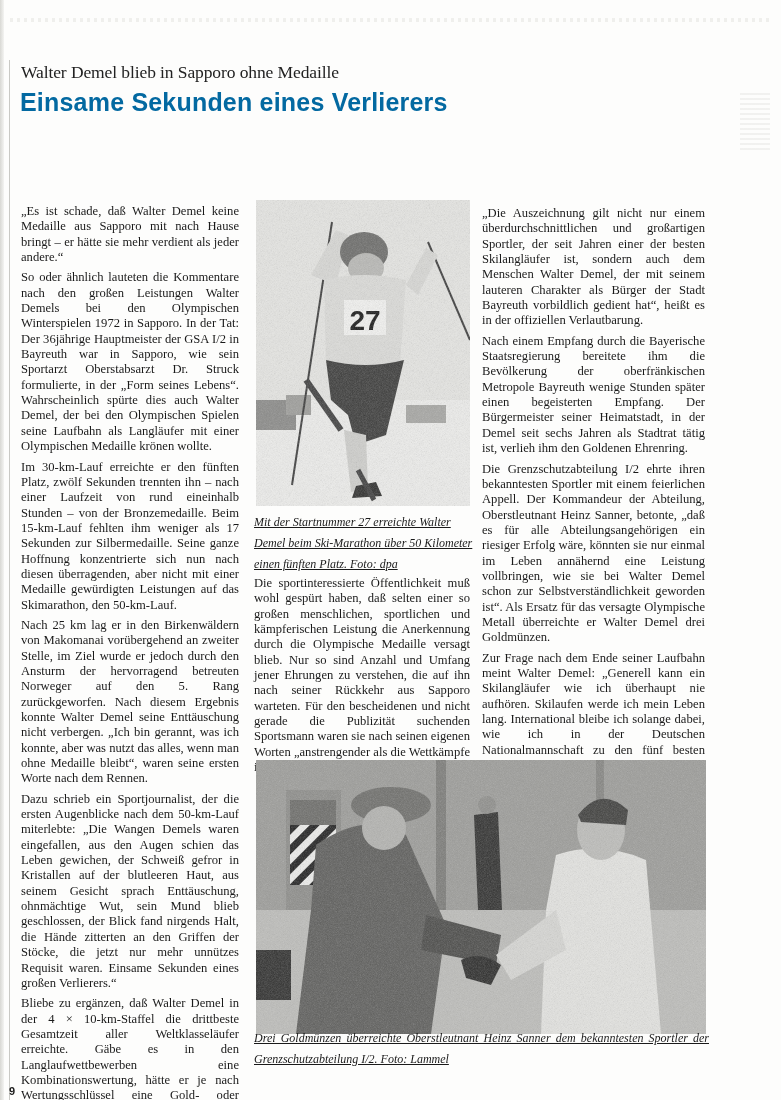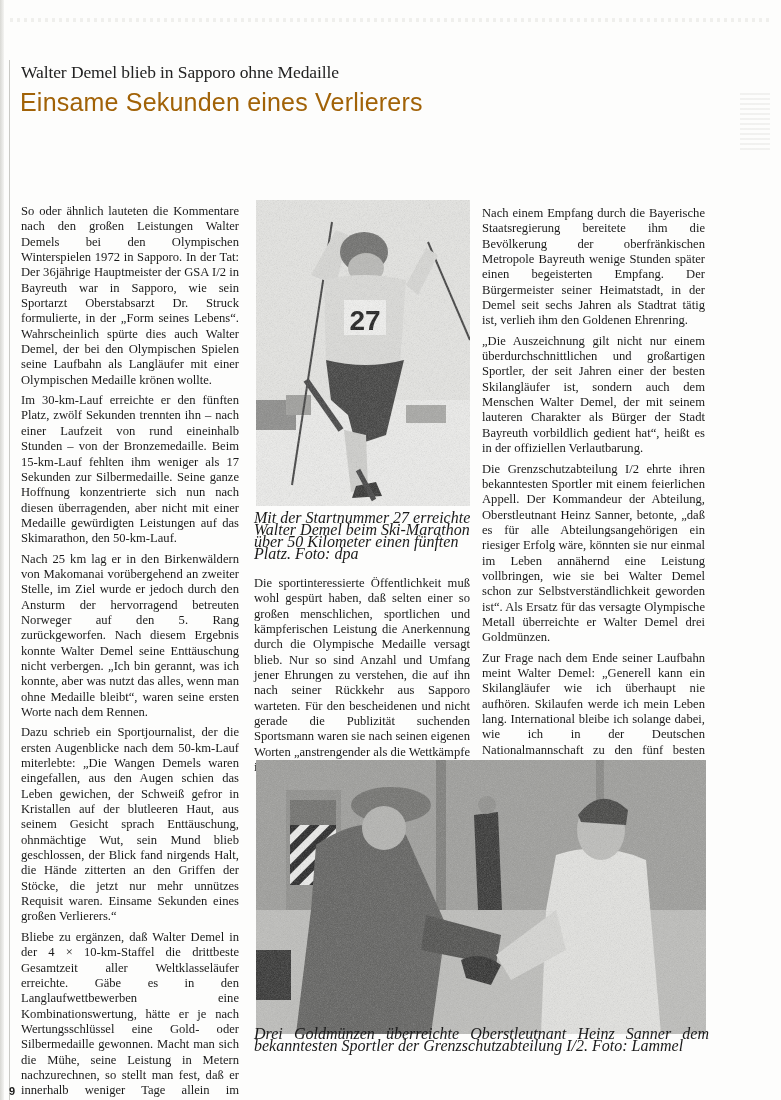--- a/index.html
+++ b/index.html
@@ -28,22 +28,22 @@
     opacity:.7;
   }
   .kicker {
     position:absolute; left:21px; top:62px;
     font-size:17.5px; letter-spacing:-0.1px;
     color:#222;
   }
   .headline {
     position:absolute; left:20px; top:88px;
     font-family:"Liberation Sans", "DejaVu Sans", sans-serif;
-    font-weight:normal; font-size:25px; letter-spacing:0.2px;
-    color:#a16207;
+    font-weight:bold; font-size:25px; letter-spacing:0.2px;
+    color:#0369a1;
   }
   .col {
     position:absolute; font-size:12.6px; line-height:15.35px;
     text-align:justify; hyphens:manual;
   }
   .col p { margin:0 0 5px 0; }
   .col1 { left:21px; top:204px; width:218px; }
   .col2 { left:254px; top:576px; width:216px; }
   .col3 { left:482px; top:206px; width:223px; }
   .byline { font-style:italic; text-align:right; margin-top:2px; }
@@ -52,37 +52,38 @@
     font-family:"Liberation Sans", "DejaVu Sans", sans-serif;
     font-weight:bold; font-size:11px;
   }
   .photo {
     position:absolute; overflow:hidden;
     background:#cfcfcb;
   }
   .photo1 { left:256px; top:200px; width:214px; height:306px; }
   .photo2 { left:256px; top:760px; width:450px; height:274px; }
   .caption {
-    position:absolute; font-style:italic; font-size:16px; line-height:12px;
+    position:absolute; font-style:italic; font-size:12px; line-height:21px;text-decoration:underline;
   }
   .cap1 { left:254px; top:512px; width:220px; }
   .cap2 { left:254px; top:1028px; width:455px; text-align:justify; }
 </style>
 </head>
 <body>
 
 <div class="scan-edge"></div>
 <div class="scan-top"></div>
 <div class="left-rule"></div>
 <div class="right-noise"></div>
 
 <div class="kicker">Walter Demel blieb in Sapporo ohne Medaille</div>
 <h1 class="headline" style="margin:0">Einsame Sekunden eines Verlierers</h1>
 
 <div class="col col1">
+  <p>„Es ist schade, daß Walter Demel keine Medaille aus Sapporo mit nach Hause bringt – er hätte sie mehr verdient als jeder andere.“</p>
   <p>So oder ähnlich lauteten die Kommentare nach den großen Leistungen Walter Demels bei den Olympischen Winterspielen 1972 in Sapporo. In der Tat: Der 36jährige Hauptmeister der GSA I/2 in Bayreuth war in Sapporo, wie sein Sportarzt Oberstabsarzt Dr. Struck formulierte, in der „Form seines Lebens“. Wahrscheinlich spürte dies auch Walter Demel, der bei den Olympischen Spielen seine Laufbahn als Langläufer mit einer Olympischen Medaille krönen wollte.</p>
   <p>Im 30-km-Lauf erreichte er den fünften Platz, zwölf Sekunden trennten ihn – nach einer Laufzeit von rund eineinhalb Stunden – von der Bronzemedaille. Beim 15-km-Lauf fehlten ihm weniger als 17 Sekunden zur Silbermedaille. Seine ganze Hoffnung konzentrierte sich nun nach diesen überragenden, aber nicht mit einer Medaille gewürdigten Leistungen auf das Skimarathon, den 50-km-Lauf.</p>
   <p>Nach 25 km lag er in den Birkenwäldern von Makomanai vorübergehend an zweiter Stelle, im Ziel wurde er jedoch durch den Ansturm der hervorragend betreuten Norweger auf den 5. Rang zurückgeworfen. Nach diesem Ergebnis konnte Walter Demel seine Enttäuschung nicht verbergen. „Ich bin gerannt, was ich konnte, aber was nutzt das alles, wenn man ohne Medaille bleibt“, waren seine ersten Worte nach dem Rennen.</p>
   <p>Dazu schrieb ein Sportjournalist, der die ersten Augenblicke nach dem 50-km-Lauf miterlebte: „Die Wangen Demels waren eingefallen, aus den Augen schien das Leben gewichen, der Schweiß gefror in Kristallen auf der blutleeren Haut, aus seinem Gesicht sprach Enttäuschung, ohnmächtige Wut, sein Mund blieb geschlossen, der Blick fand nirgends Halt, die Hände zitterten an den Griffen der Stöcke, die jetzt nur mehr unnützes Requisit waren. Einsame Sekunden eines großen Verlierers.“</p>
   <p>Bliebe zu ergänzen, daß Walter Demel in der 4 × 10-km-Staffel die drittbeste Gesamtzeit aller Weltklasseläufer erreichte. Gäbe es in den Langlaufwettbewerben eine Kombinationswertung, hätte er je nach Wertungsschlüssel eine Gold- oder Silbermedaille gewonnen. Macht man sich die Mühe, seine Leistung in Metern nachzurechnen, so stellt man fest, daß er innerhalb weniger Tage allein im Wettbewerb 105 Kilometer zurückgelegt hat, von den Trainingskilometern ganz zu schweigen.</p>
 </div>
 
 <div class="photo photo1">
   <svg width="214" height="306" viewBox="0 0 214 306">
     <defs>
@@ -116,22 +117,22 @@
     <rect width="214" height="306" filter="url(#grain1)"></rect>
   </svg>
 </div>
 <div class="caption cap1">Mit der Startnummer 27 erreichte Walter Demel beim Ski-Marathon über 50 Kilometer einen fünften Platz. Foto: dpa</div>
 
 <div class="col col2">
   <p>Die sportinteressierte Öffentlichkeit muß wohl gespürt haben, daß selten einer so großen menschlichen, sportlichen und kämpferischen Leistung die Anerkennung durch die Olympische Medaille versagt blieb. Nur so sind Anzahl und Umfang jener Ehrungen zu verstehen, die auf ihn nach seiner Rückkehr aus Sapporo warteten. Für den bescheidenen und nicht gerade die Publizität suchenden Sportsmann waren sie nach seinen eigenen Worten „anstrengender als die Wettkämpfe in Sapporo“.</p>
 </div>
 
 <div class="col col3">
+  <p>„Die Auszeichnung gilt nicht nur einem überdurchschnittlichen und großartigen Sportler, der seit Jahren einer der besten Skilangläufer ist, sondern auch dem Menschen Walter Demel, der mit seinem lauteren Charakter als Bürger der Stadt Bayreuth vorbildlich gedient hat“, heißt es in der offiziellen Verlautbarung.</p>
   <p>Nach einem Empfang durch die Bayerische Staatsregierung bereitete ihm die Bevölkerung der oberfränkischen Metropole Bayreuth wenige Stunden später einen begeisterten Empfang. Der Bürgermeister seiner Heimatstadt, in der Demel seit sechs Jahren als Stadtrat tätig ist, verlieh ihm den Goldenen Ehrenring.</p>
-  <p>„Die Auszeichnung gilt nicht nur einem überdurchschnittlichen und großartigen Sportler, der seit Jahren einer der besten Skilangläufer ist, sondern auch dem Menschen Walter Demel, der mit seinem lauteren Charakter als Bürger der Stadt Bayreuth vorbildlich gedient hat“, heißt es in der offiziellen Verlautbarung.</p>
   <p>Die Grenzschutzabteilung I/2 ehrte ihren bekanntesten Sportler mit einem feierlichen Appell. Der Kommandeur der Abteilung, Oberstleutnant Heinz Sanner, betonte, „daß es für alle Abteilungsangehörigen ein riesiger Erfolg wäre, könnten sie nur einmal im Leben annähernd eine Leistung vollbringen, wie sie bei Walter Demel schon zur Selbstverständlichkeit geworden ist“. Als Ersatz für das versagte Olympische Metall überreichte er Walter Demel drei Goldmünzen.</p>
   <p>Zur Frage nach dem Ende seiner Laufbahn meint Walter Demel: „Generell kann ein Skilangläufer wie ich überhaupt nie aufhören. Skilaufen werde ich mein Leben lang. International bleibe ich solange dabei, wie ich in der Deutschen Nationalmannschaft zu den fünf besten Läufern gehöre.“ Das wird vermutlich bedeuten: Denver 1976 wären Demels vierte Olympische Spiele.</p>
   <div class="byline">Hauptmann i. BGS Karlheinz Horndasch</div>
 </div>
 
 <div class="photo photo2">
   <svg width="450" height="274" viewBox="0 0 450 274">
     <defs>
       <filter id="grain2">
           <feTurbulence type="fractalNoise" baseFrequency="1.3" numOctaves="1"></feTurbulence>

